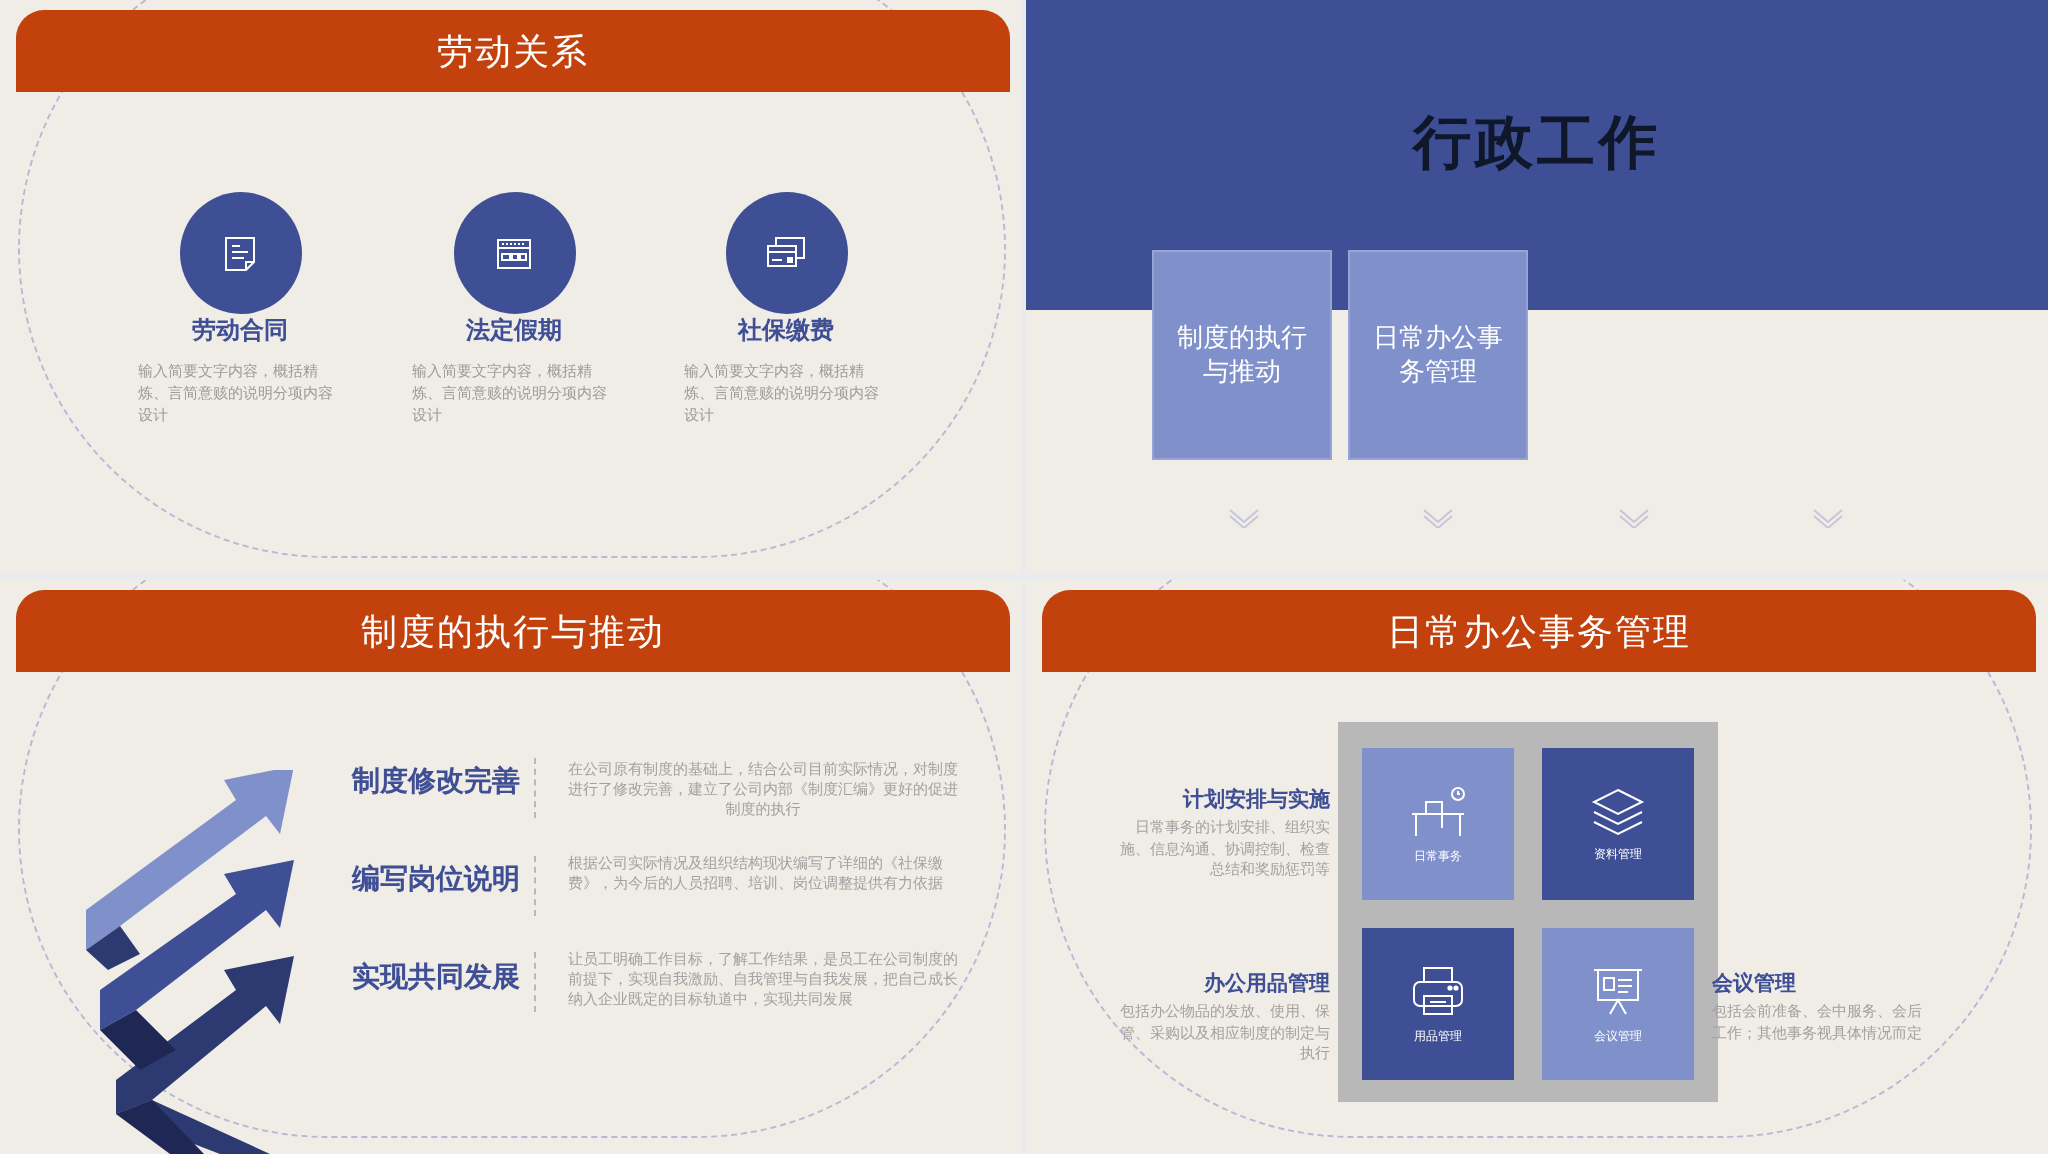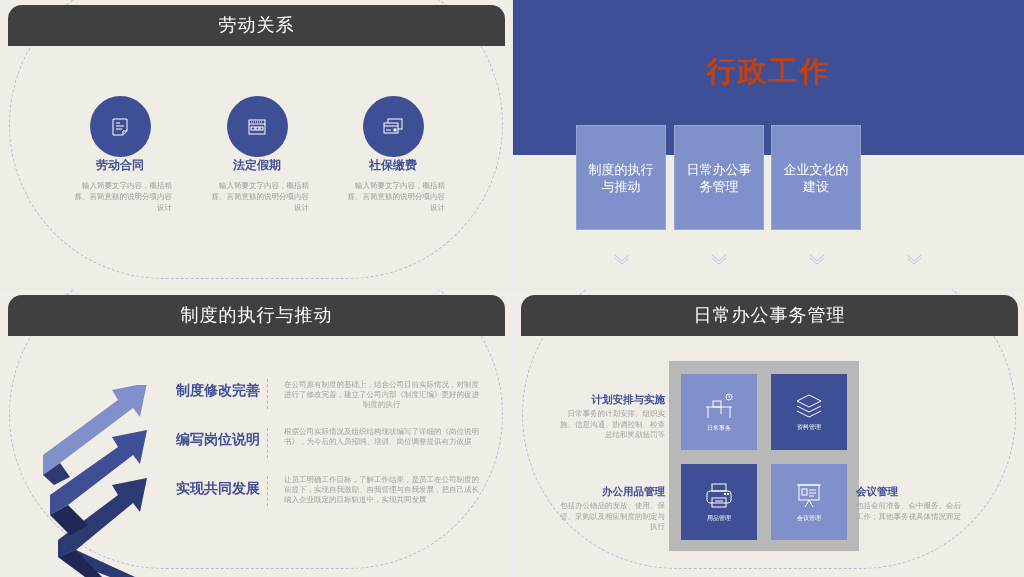--- a/index.html
+++ b/index.html
@@ -7,40 +7,40 @@
   body { font-family: "DejaVu Sans", "Liberation Sans", sans-serif; position: relative; }
 
   .slide { position: absolute; background: #f0ece6; overflow: hidden; }
   #s1 { left: 0; top: 0; width: 511px; height: 287px; }
   #s2 { left: 513px; top: 0; width: 511px; height: 287px; }
   #s3 { left: 0; top: 290px; width: 511px; height: 287px; }
   #s4 { left: 513px; top: 290px; width: 511px; height: 287px; }
 
   .banner {
     position: absolute; left: 8px; top: 5px; width: 497px; height: 41px;
-    background: #404040; border-radius: 14px 14px 0 0;
-    color: #fff; text-align: center; font-size: 18px; line-height: 43px; letter-spacing: 1px; font-family: Liberation Mono, monospace;
+    background: #c2410c; border-radius: 14px 14px 0 0;
+    color: #fff; text-align: center; font-size: 18px; line-height: 43px; letter-spacing: 1px;
   }
   .oval {
     position: absolute; left: 9px; top: -30px; width: 494px; height: 309px;
     border: 1px dashed #b9b8d6; border-radius: 160px;
   }
 
   
   .s1-item { position: absolute; top: 96px; width: 120px; text-align: center; }
   .s1-item .circle {
     width: 61px; height: 61px; border-radius: 50%; background: #3f4f96;
     margin: 0 auto; display: flex; align-items: center; justify-content: center;
   }
   .s1-item .title { font-size: 12px; font-weight: bold; color: #3f4f96; }
-  .s1-item .desc { margin-top: 6px; font-size: 7.5px; line-height: 11px; color: #9c9c9c; text-align: right; padding: 0 8px 0 9px; }
+  .s1-item .desc { margin-top: 6px; font-size: 7.5px; line-height: 11px; color: #9c9c9c; text-align: left; padding: 0 8px 0 9px; }
 
   
   .s2-top { position: absolute; left: 0; top: 0; width: 511px; height: 155px; background: #3f4f96; }
-  .s2-title { position: absolute; left: 0; top: 52px; width: 511px; text-align: center; color: #c2410c; font-size: 29px; font-weight: bold; letter-spacing: 2px; }
+  .s2-title { position: absolute; left: 0; top: 52px; width: 511px; text-align: center; color: #0f172a; font-size: 29px; font-weight: bold; letter-spacing: 2px; }
   .s2-box {
     position: absolute; top: 125px; width: 90px; height: 105px; background: #8090ca;
     color: #fff; font-size: 13px; line-height: 17px; text-align: center;
     display: flex; align-items: center; justify-content: center; padding: 0 8px;
     border: 1px solid #97a4d4;
   }
   .chev { position: absolute; top: 254px; width: 16px; height: 10px; }
 
   
   .s3-row { position: absolute; left: 160px; width: 330px; }
@@ -108,21 +108,20 @@
     <div class="desc">输入简要文字内容，概括精炼、言简意赅的说明分项内容设计</div>
   </div>
 </div>
 
 <div class="slide" id="s2">
   <div class="s2-top"></div>
   <div class="s2-title">行政工作</div>
 
   <div class="s2-box" style="left:63px;">制度的执行与推动</div>
   <div class="s2-box" style="left:161px;">日常办公事务管理</div>
-  <div class="s2-box" style="left:258px;">企业文化的建设</div>
 
   <svg class="chev" style="left:101px;" viewBox="0 0 16 10">
       <path d="M1 1l7 6 7-6M1 4l7 6 7-6" fill="none" stroke="#c5c6dc" stroke-width="1"></path>
     </svg>
   <svg class="chev" style="left:198px;" viewBox="0 0 16 10">
       <path d="M1 1l7 6 7-6M1 4l7 6 7-6" fill="none" stroke="#c5c6dc" stroke-width="1"></path>
     </svg>
   <svg class="chev" style="left:296px;" viewBox="0 0 16 10">
       <path d="M1 1l7 6 7-6M1 4l7 6 7-6" fill="none" stroke="#c5c6dc" stroke-width="1"></path>
     </svg>
@@ -149,21 +148,21 @@
   </svg>
 
   <div class="s3-row" style="top:92px;">
     <div class="s3-head" style="top:0;text-align:right;">制度修改完善</div>
     <div class="s3-sep" style="top:-3px;height:30px;"></div>
     <div class="s3-text" style="top:-2px;text-align:center;">在公司原有制度的基础上，结合公司目前实际情况，对制度进行了修改完善，建立了公司内部《制度汇编》更好的促进制度的执行</div>
   </div>
   <div class="s3-row" style="top:141px;">
     <div class="s3-head" style="top:0;">编写岗位说明</div>
     <div class="s3-sep" style="top:-3px;height:30px;"></div>
-    <div class="s3-text" style="top:-4px;">根据公司实际情况及组织结构现状编写了详细的《岗位说明书》，为今后的人员招聘、培训、岗位调整提供有力依据</div>
+    <div class="s3-text" style="top:-4px;">根据公司实际情况及组织结构现状编写了详细的《社保缴费》，为今后的人员招聘、培训、岗位调整提供有力依据</div>
   </div>
   <div class="s3-row" style="top:190px;">
     <div class="s3-head" style="top:0;">实现共同发展</div>
     <div class="s3-sep" style="top:-4px;height:30px;"></div>
     <div class="s3-text" style="top:-5px;">让员工明确工作目标，了解工作结果，是员工在公司制度的前提下，实现自我激励、自我管理与自我发展，把自己成长纳入企业既定的目标轨道中，实现共同发展</div>
   </div>
 </div>
 
 <div class="slide" id="s4">
   <div class="oval"></div>

